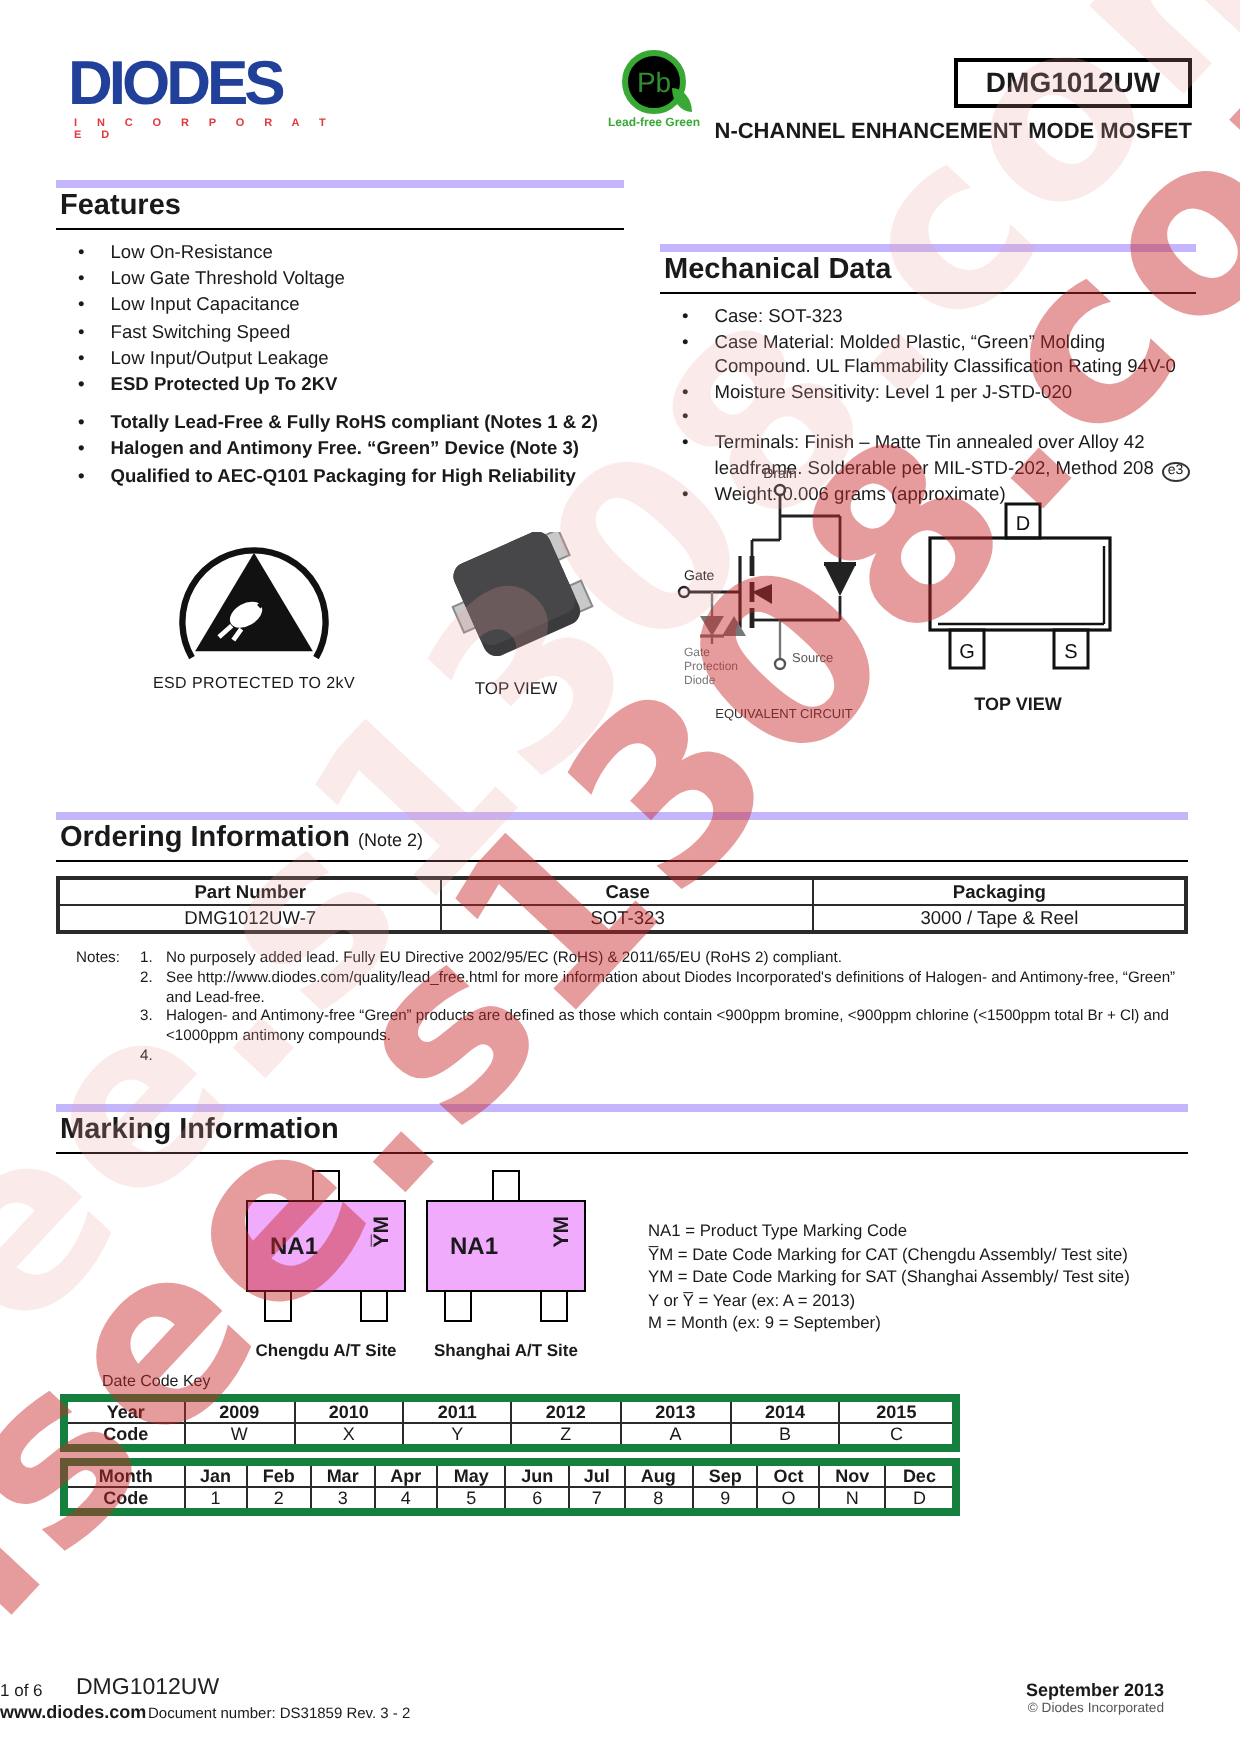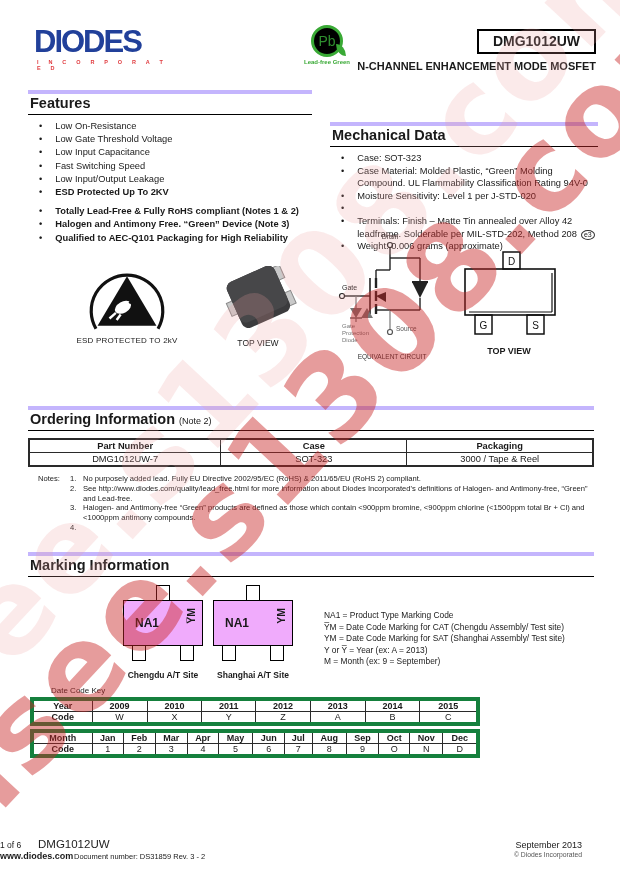--- a/index.html
+++ b/index.html
@@ -91,21 +91,21 @@
   .dck-month { top:729px; }
 
   
   .f-left  { position:absolute; left:38px; top:838px; }
   .f-part  { font-size:11.5px; color:#222; }
   .f-doc   { font-size:7.5px; margin-top:2px;padding-left:36px; }
   .f-center{ position:absolute; left:0; top:840px; width:620px; }
   .f-page  { font-size:8.5px; }
   .f-site  { font-size:9px; font-weight:bold; margin-top:1px; }
   .f-right { position:absolute; left:400px; top:840px; width:182px; text-align:right; }
-  .f-date  { font-size:9px; }
+  .f-date  { font-size:9px;font-weight:bold; }
   .f-copy  { font-size:6.8px; color:#555; margin-top:1px; }
 
   
   .wm { position:absolute; z-index:40; pointer-events:none; white-space:nowrap;
         font-family:"DejaVu Sans", sans-serif; font-weight:bold; text-align:center;
         transform:rotate(-47deg); }
   .wm-main { left:-190px; top:352px; width:1000px; font-size:118px; letter-spacing:4px;
              color:rgba(200,40,40,0.46); }
   .wm-soft { left:-260px; top:295px; width:1000px; font-size:118px; letter-spacing:4px;
              color:rgba(236,160,160,0.22); }

